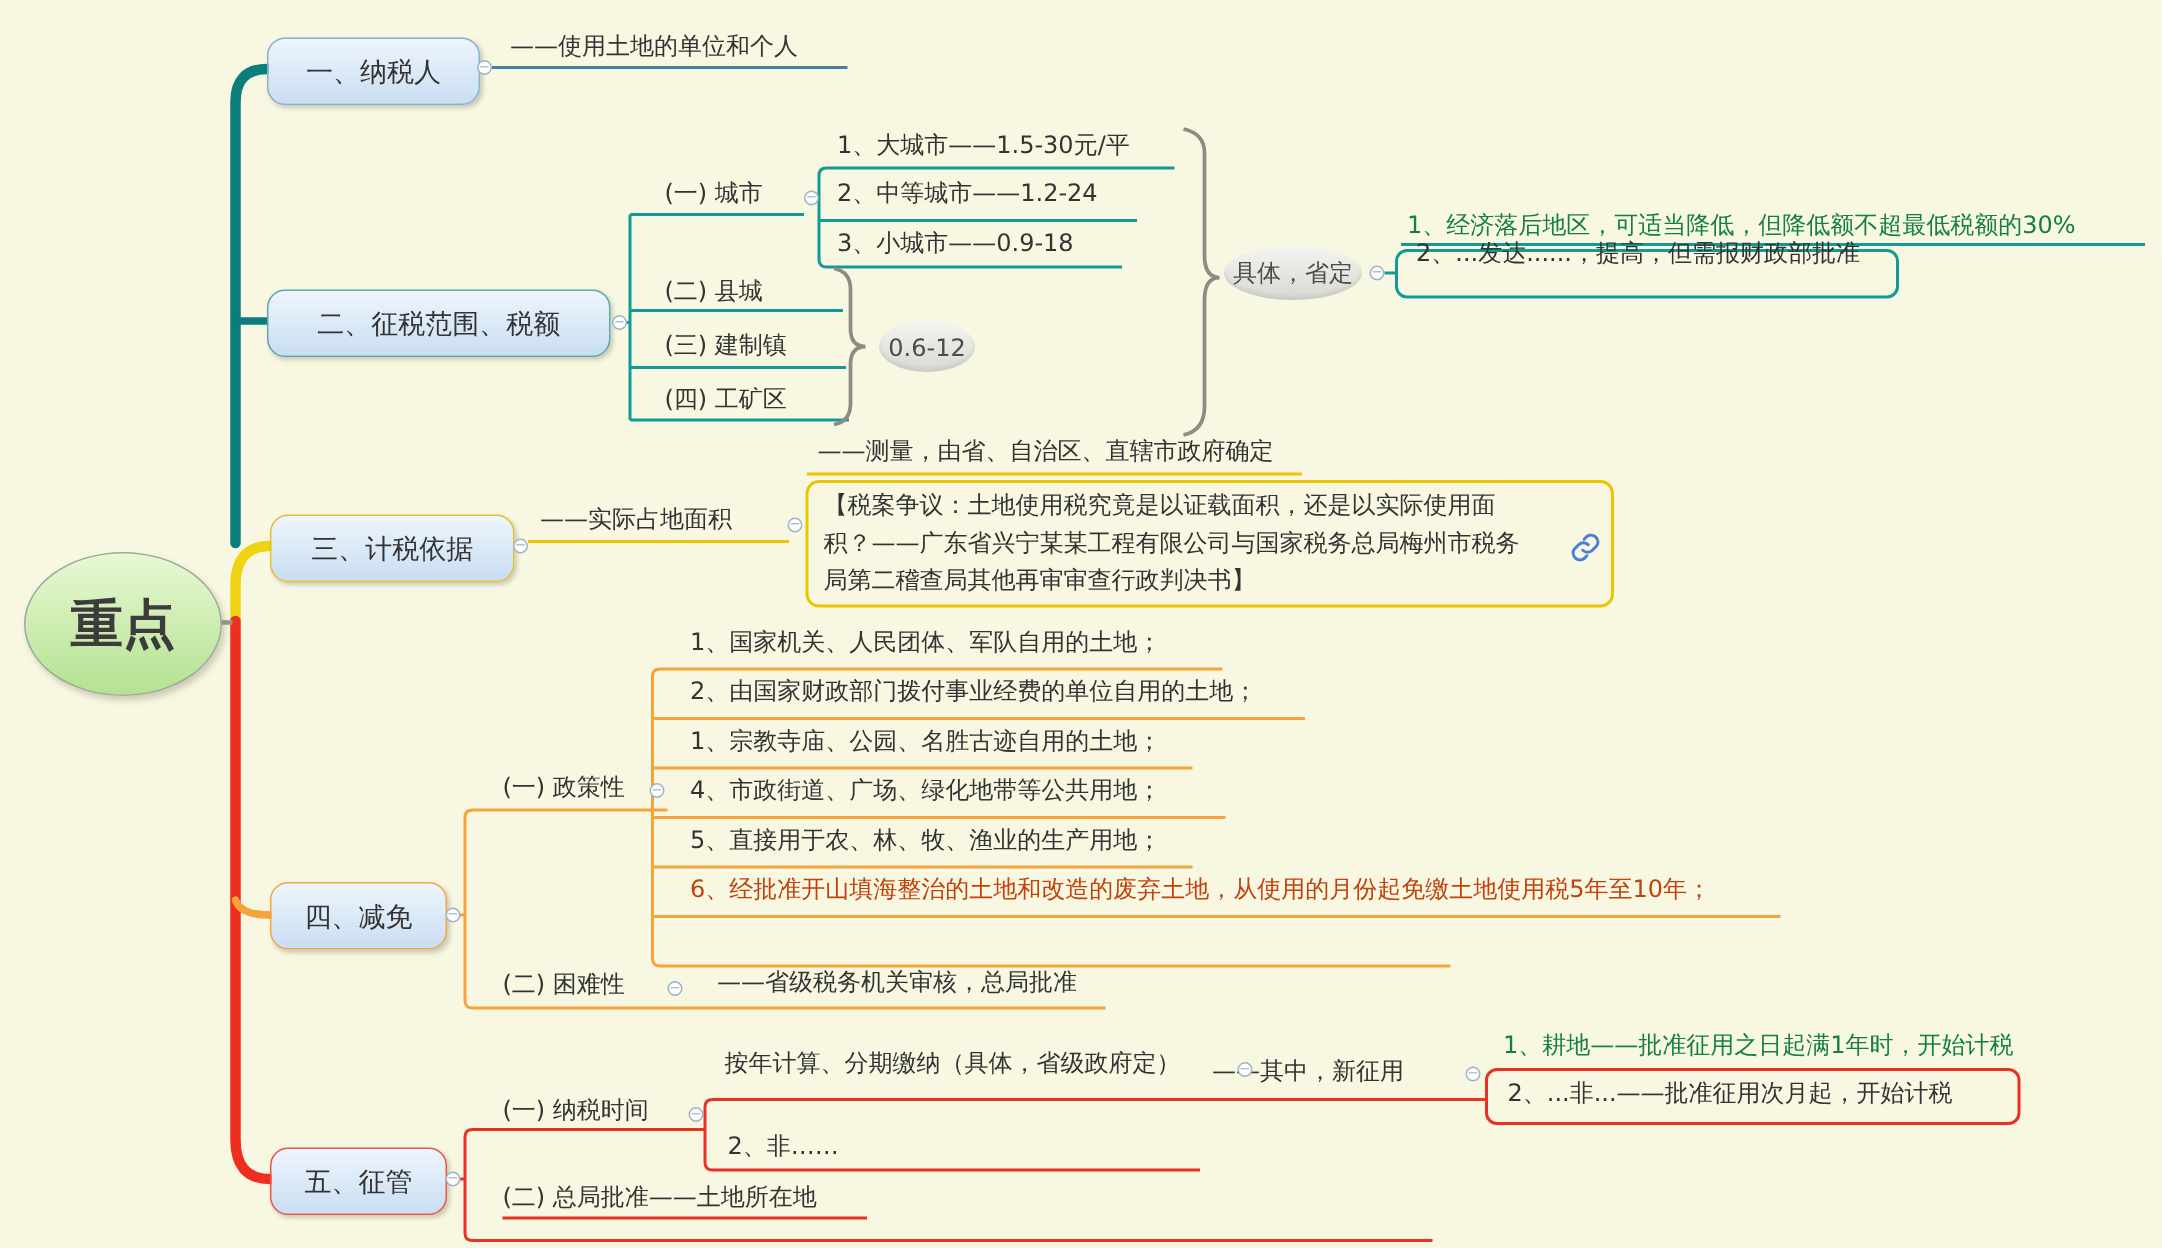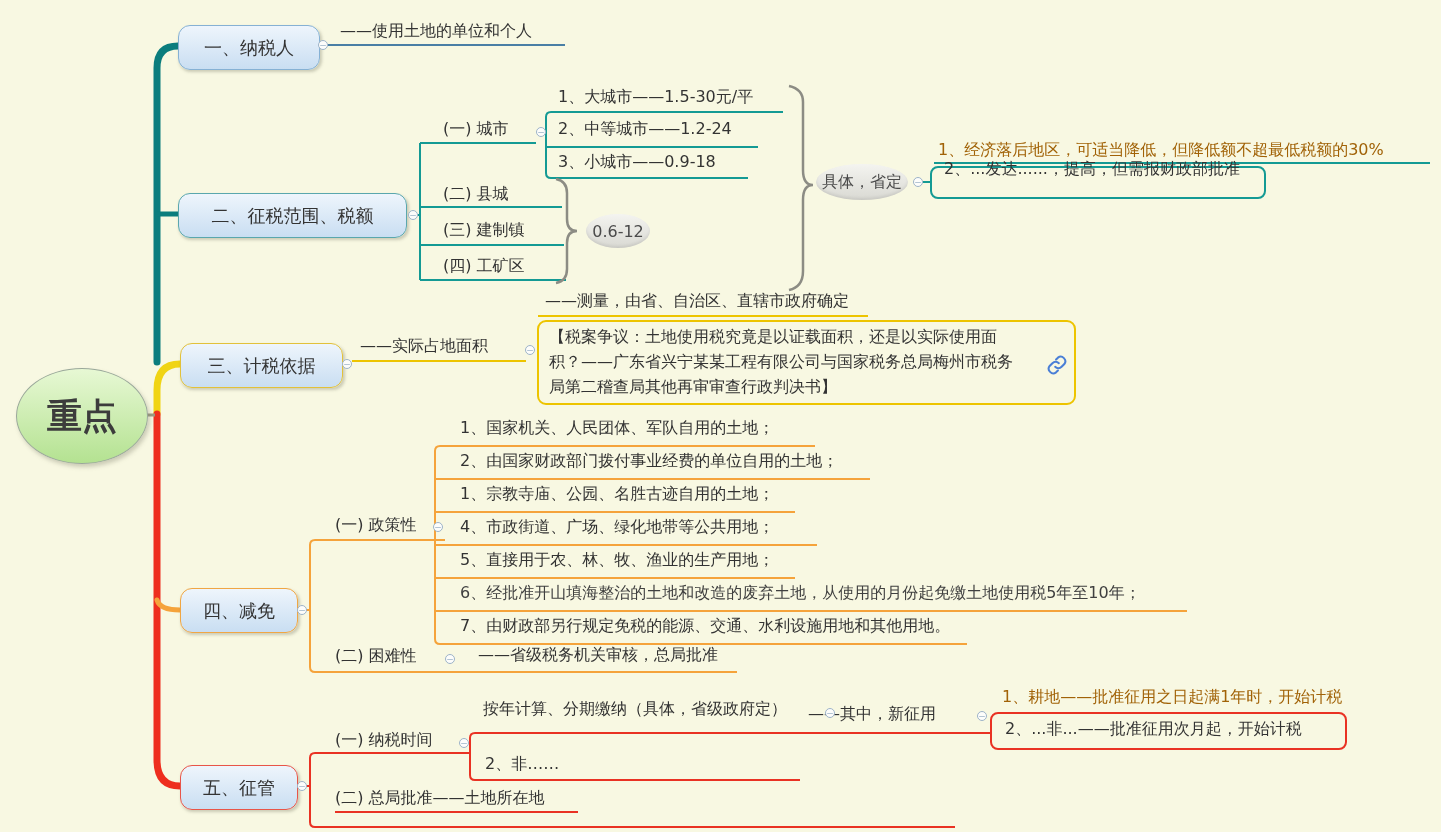--- a/index.html
+++ b/index.html
@@ -11,22 +11,22 @@
         font-size:18px;color:#333;border:1.5px solid #7fb0cf;border-radius:12px;
         background:linear-gradient(#eef5fc,#c9def2);box-shadow:1.5px 2px 3px rgba(120,120,100,.35);}
   .root{position:absolute;display:flex;align-items:center;justify-content:center;
         font-size:35px;font-weight:bold;color:#3c3c3c;border:1.5px solid #9aa89a;border-radius:50%;
         background:linear-gradient(#e7f8d4,#b4e291);box-shadow:2px 3px 4px rgba(120,120,100,.35);}
   .badge{position:absolute;display:flex;align-items:center;justify-content:center;
         font-size:16px;color:#4a4a4a;border-radius:50%;
         background:linear-gradient(#f4f4f0,#d9d9d3);box-shadow:inset 0 -2px 3px rgba(0,0,0,.08);}
   .expander{position:absolute;width:10px;height:10px;border:1px solid #9db3c8;border-radius:50%;
         background:#fdfdfb;color:#9db3c8;font-size:9px;line-height:8px;text-align:center;cursor:pointer;box-sizing:border-box;}
-  .red{color:#a16207;}
-  .bluetext{color:#404040;}
+  .red{color:#15803d;}
+  .bluetext{color:#c2410c;}
 </style>
 </head>
 <body>
 
 <div id="canvas">
 
   <svg class="layer" width="1441" height="832" viewBox="0 0 1441 832">
 
     <path d="M178,46 Q157,46 157,68 L157,362" stroke="#0b7d7d" stroke-width="7" fill="none" stroke-linecap="round"></path>
     <path d="M157,214 H178" stroke="#0b7d7d" stroke-width="5" fill="none"></path>
@@ -122,21 +122,20 @@
     </g>
   </svg>
 
   <div class="t" style="left:335px;top:515px;">(一) 政策性</div>
   <div class="t" style="left:460px;top:418px;">1、国家机关、人民团体、军队自用的土地；</div>
   <div class="t" style="left:460px;top:451px;">2、由国家财政部门拨付事业经费的单位自用的土地；</div>
   <div class="t" style="left:460px;top:484px;">1、宗教寺庙、公园、名胜古迹自用的土地；</div>
   <div class="t" style="left:460px;top:517px;">4、市政街道、广场、绿化地带等公共用地；</div>
   <div class="t" style="left:460px;top:550px;">5、直接用于农、林、牧、渔业的生产用地；</div>
   <div class="t bluetext" style="left:460px;top:583px;">6、经批准开山填海整治的土地和改造的废弃土地，从使用的月份起免缴土地使用税5年至10年；</div>
-  <div class="t" style="left:460px;top:616px;">7、由财政部另行规定免税的能源、交通、水利设施用地和其他用地。</div>
   <div class="t" style="left:335px;top:646px;">(二) 困难性</div>
   <div class="t" style="left:478px;top:645px;">——省级税务机关审核，总局批准</div>
 
   <div class="t" style="left:335px;top:730px;">(一) 纳税时间</div>
   <div class="t" style="left:483px;top:699px;">按年计算、分期缴纳（具体，省级政府定）</div>
   <div class="t" style="left:485px;top:754px;">2、非……</div>
   <div class="t" style="left:808px;top:704px;">——其中，新征用</div>
   <div class="t red" style="left:1002px;top:687px;">1、耕地——批准征用之日起满1年时，开始计税</div>
   <div class="t" style="left:1005px;top:719px;">2、...非...——批准征用次月起，开始计税</div>
   <div class="t" style="left:335px;top:788px;">(二) 总局批准——土地所在地</div>

